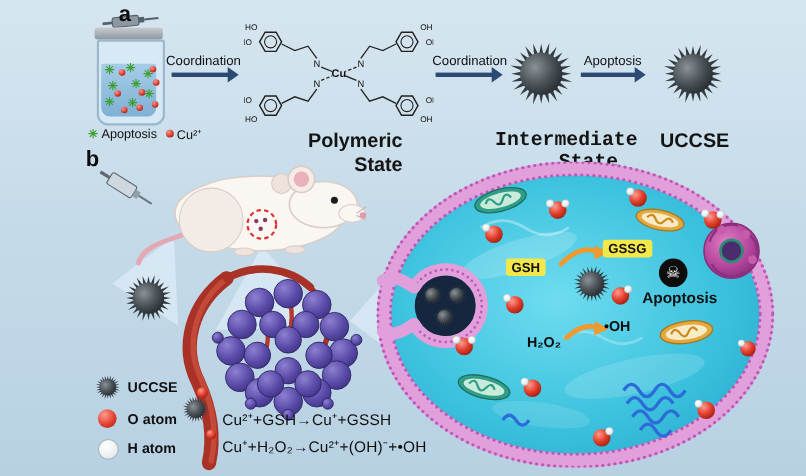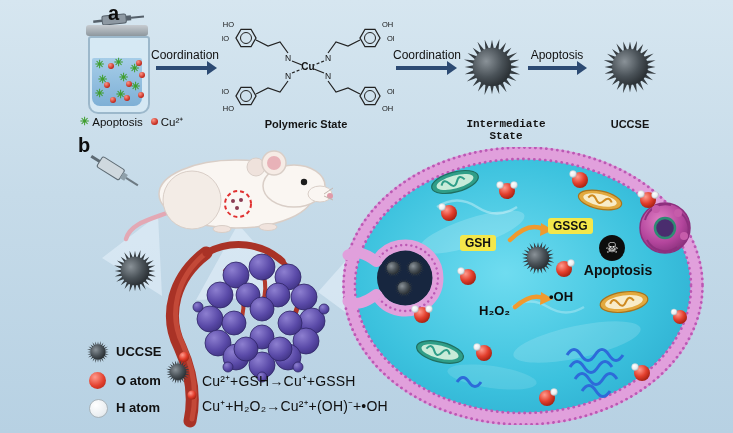--- a/index.html
+++ b/index.html
@@ -5,21 +5,21 @@
   html,body{margin:0;padding:0;}
   #canvas{position:relative;width:733px;height:433px;overflow:hidden;
     background:linear-gradient(180deg,#d6e6f0 0%,#c6dbe9 45%,#b7d1e3 100%);
     font-family:"Liberation Sans",sans-serif;color:#111;}
   .abs{position:absolute;}
   .panel-letter{font-size:20px;font-weight:bold;color:#0d0d0d;z-index:9;}
   .arrow-line{position:absolute;height:4px;background:#2c4a73;z-index:2;}
   .arrow-line::after{content:"";position:absolute;right:-9px;top:-5px;width:0;height:0;
     border-left:10px solid #2c4a73;border-top:7px solid transparent;border-bottom:7px solid transparent;}
   .arrow-label{position:absolute;font-size:12px;color:#111;text-align:center;z-index:2;}
-  .stage-label{position:absolute;font-size:11px;font-weight:600;color:#141414;text-align:center;z-index:2;}
+  .stage-label{position:absolute;font-size:18px;font-weight:600;color:#141414;text-align:right;z-index:2;}
   .star{position:absolute;font-size:11px;line-height:11px;color:#3f9e2f;font-weight:bold;z-index:3;}
   .rdot{position:absolute;width:6px;height:6px;border-radius:50%;
     background:radial-gradient(circle at 35% 30%,#ff9486,#c0271a 70%);z-index:3;}
   .spiky{position:absolute;line-height:0;z-index:5;}
   .chem-pill{position:absolute;background:#f4e74a;color:#111;font-size:12px;font-weight:700;
     padding:1px 5px;border-radius:3px;z-index:8;}
   .chem-text{position:absolute;color:#0d0d0d;font-size:13px;font-weight:700;z-index:8;}
   .sphere-o{position:absolute;width:17px;height:17px;border-radius:50%;z-index:8;
     background:radial-gradient(circle at 35% 30%,#ff9b8e,#e3402e 55%,#a31f10);}
   .sphere-h{position:absolute;width:17px;height:17px;border-radius:50%;z-index:8;border:1px solid #aab4ba;

